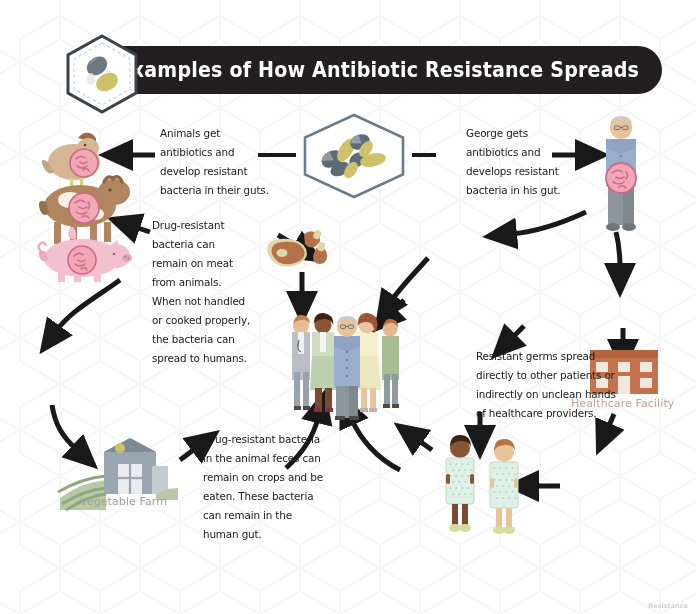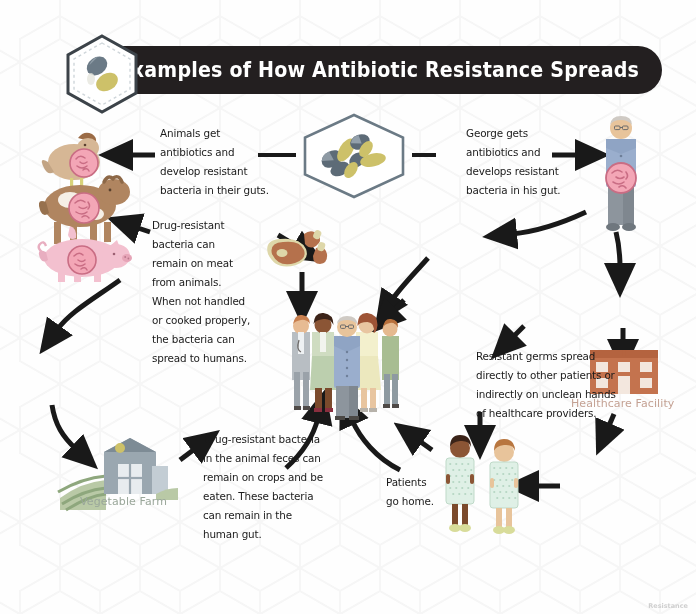--- a/index.html
+++ b/index.html
@@ -568,18 +568,16 @@
 bacteria in his gut.</div>
 
 
 
   <div class="tx" style="left:432px;top:347px;width:176px;margin-left:44px;">Resistant germs spread
 directly to other patients or
 indirectly on unclean hands
 of healthcare providers.</div>
 
 
-  <div class="tx" style="left:386px;top:473px;width:70px;">Patients
-go home.</div>
 
   <div class="agri">Resistance</div>
 
 </div>
 
 </body></html>

